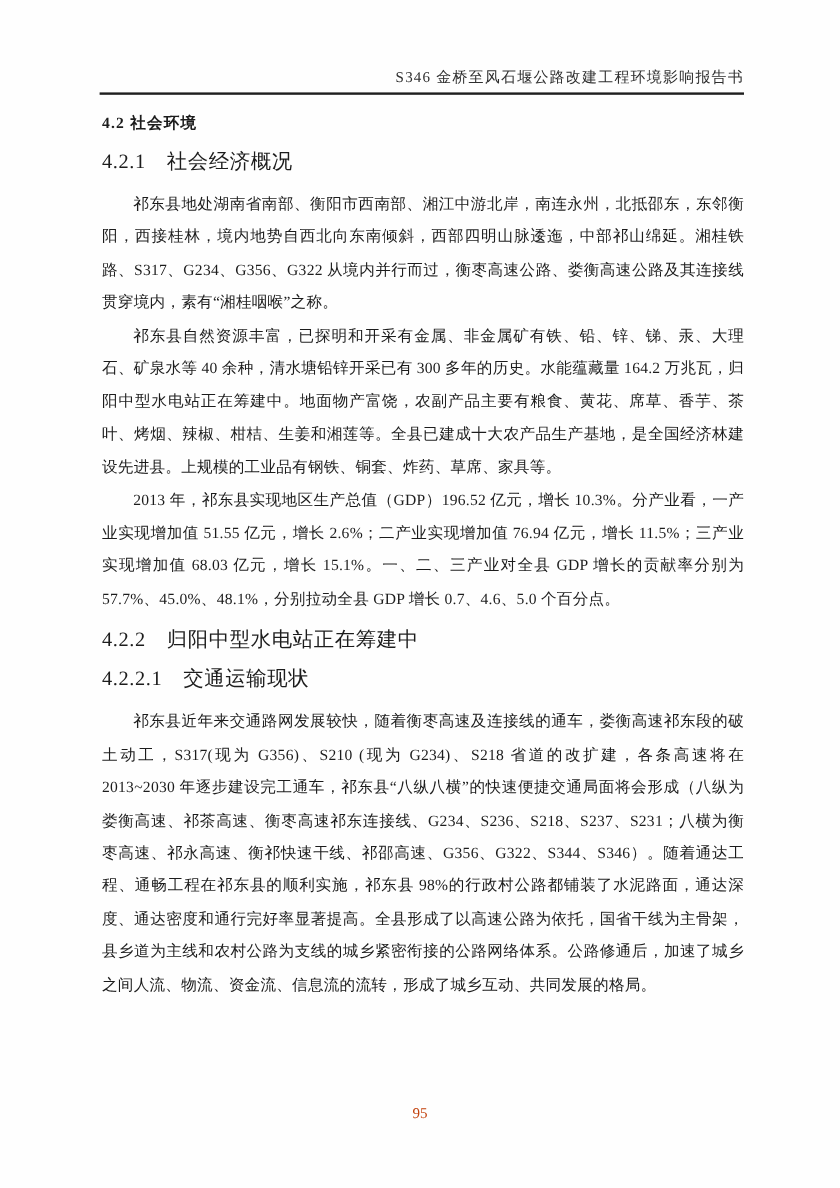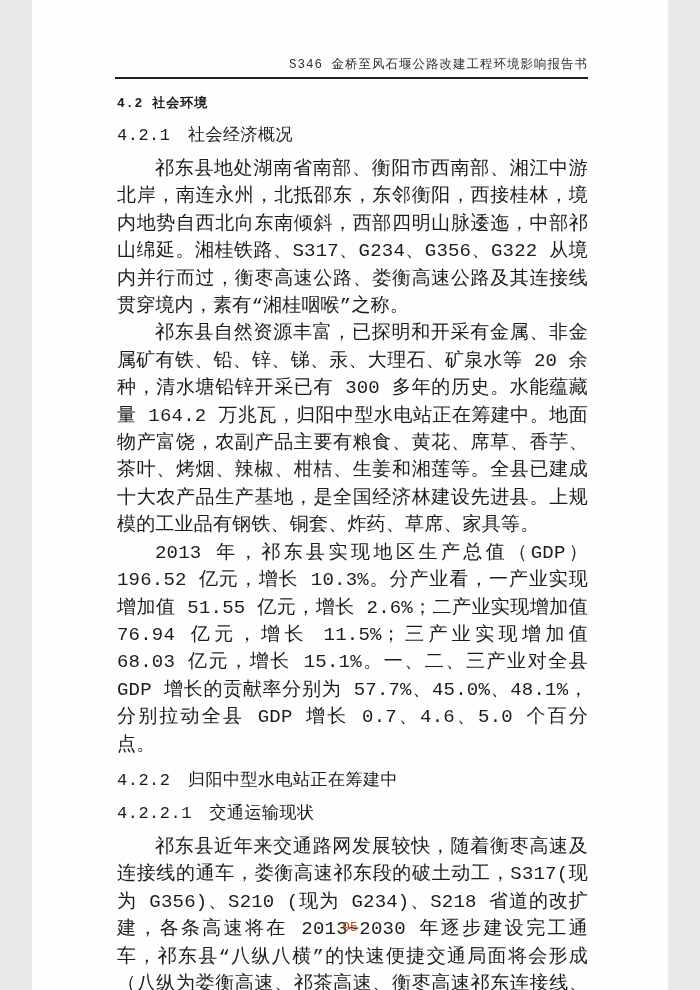--- a/index.html
+++ b/index.html
@@ -2,26 +2,26 @@
 <html lang="zh"><head>
 <meta charset="utf-8">
 <style>
   html, body {
     margin: 0;
     padding: 0;
     background: #e8e8e8;
   }
   .sheet {
     position: relative;
-    width: 636px;
+    width: 700px;
     height: 990px;
     margin: 0 auto;
     background: #fefefe;
     color: #1c1c1c;
-    font-family: Liberation Mono, monospace;
+    font-family: Liberation Serif, serif;
     overflow: hidden;
   }
   .running-header {
     position: absolute;
     top: 56px;
     left: 83px;
     right: 80px;
     text-align: right;
     font-size: 12.5px;
     color: #2e2e2e;
@@ -41,21 +41,21 @@
     margin: 6px 0 11px 0;
     letter-spacing: 1px;
   }
   .h-sub {
     font-size: 17px;
     font-weight: normal;
     margin: 0 0 10px 0;
     letter-spacing: 0.5px;
   }
   .para {
-    font-size: 19px;
+    font-size: 13px;
     line-height: 27.4px;
     text-align: justify;
     text-indent: 2em;
     margin: 0;
     letter-spacing: 0.2px;
   }
   .h-mid {
     margin-top: 9px;
   }
   .footer {
@@ -76,21 +76,21 @@
   <div class="running-header">S346 金桥至风石堰公路改建工程环境影响报告书</div>
 
   <div class="content">
 
     <div class="h-section">4.2  社会环境</div>
 
     <div class="h-sub">4.2.1　社会经济概况</div>
 
     <p class="para">祁东县地处湖南省南部、衡阳市西南部、湘江中游北岸，南连永州，北抵邵东，东邻衡阳，西接桂林，境内地势自西北向东南倾斜，西部四明山脉逶迤，中部祁山绵延。湘桂铁路、S317、G234、G356、G322 从境内并行而过，衡枣高速公路、娄衡高速公路及其连接线贯穿境内，素有“湘桂咽喉”之称。</p>
 
-    <p class="para">祁东县自然资源丰富，已探明和开采有金属、非金属矿有铁、铅、锌、锑、汞、大理石、矿泉水等 20 余种，清水塘铅锌开采已有 300 多年的历史。水能蕴藏量 164.2 万兆瓦，归阳中型水电站正在筹建中。地面物产富饶，农副产品主要有粮食、黄花、席草、香芋、茶叶、烤烟、辣椒、柑桔、生姜和湘莲等。全县已建成十大农产品生产基地，是全国经济林建设先进县。上规模的工业品有钢铁、铜套、炸药、草席、家具等。</p>
+    <p class="para">祁东县自然资源丰富，已探明和开采有金属、非金属矿有铁、铅、锌、锑、汞、大理石、矿泉水等 40 余种，清水塘铅锌开采已有 300 多年的历史。水能蕴藏量 164.2 万兆瓦，归阳中型水电站正在筹建中。地面物产富饶，农副产品主要有粮食、黄花、席草、香芋、茶叶、烤烟、辣椒、柑桔、生姜和湘莲等。全县已建成十大农产品生产基地，是全国经济林建设先进县。上规模的工业品有钢铁、铜套、炸药、草席、家具等。</p>
 
     <p class="para">2013 年，祁东县实现地区生产总值（GDP）196.52 亿元，增长 10.3%。分产业看，一产业实现增加值 51.55 亿元，增长 2.6%；二产业实现增加值 76.94 亿元，增长 11.5%；三产业实现增加值 68.03 亿元，增长 15.1%。一、二、三产业对全县 GDP 增长的贡献率分别为 57.7%、45.0%、48.1%，分别拉动全县 GDP 增长 0.7、4.6、5.0 个百分点。</p>
 
     <div class="h-sub h-mid">4.2.2　归阳中型水电站正在筹建中</div>
 
     <div class="h-sub">4.2.2.1　交通运输现状</div>
 
     <p class="para">祁东县近年来交通路网发展较快，随着衡枣高速及连接线的通车，娄衡高速祁东段的破土动工，S317(现为 G356)、S210 (现为 G234)、S218 省道的改扩建，各条高速将在 2013~2030 年逐步建设完工通车，祁东县“八纵八横”的快速便捷交通局面将会形成（八纵为娄衡高速、祁茶高速、衡枣高速祁东连接线、G234、S236、S218、S237、S231；八横为衡枣高速、祁永高速、衡祁快速干线、祁邵高速、G356、G322、S344、S346）。随着通达工程、通畅工程在祁东县的顺利实施，祁东县 98%的行政村公路都铺装了水泥路面，通达深度、通达密度和通行完好率显著提高。全县形成了以高速公路为依托，国省干线为主骨架，县乡道为主线和农村公路为支线的城乡紧密衔接的公路网络体系。公路修通后，加速了城乡之间人流、物流、资金流、信息流的流转，形成了城乡互动、共同发展的格局。</p>
 
   </div>

